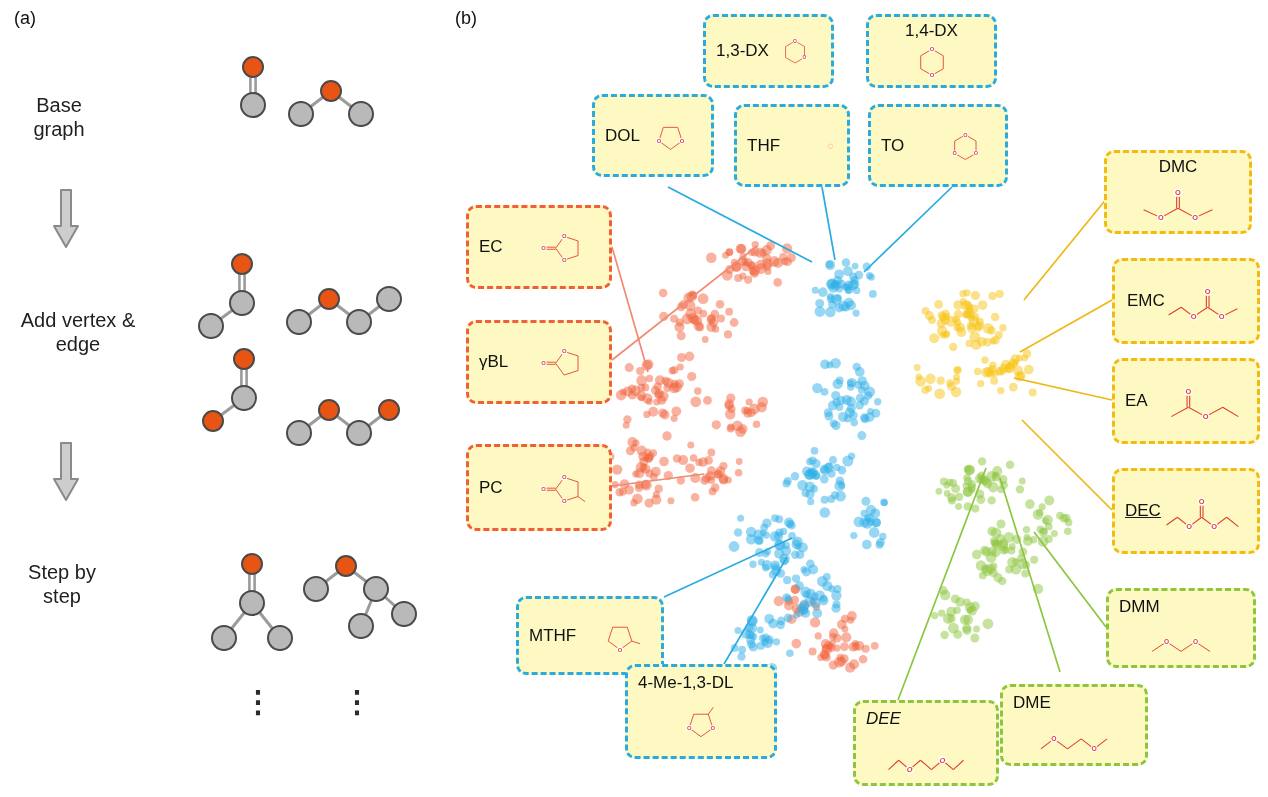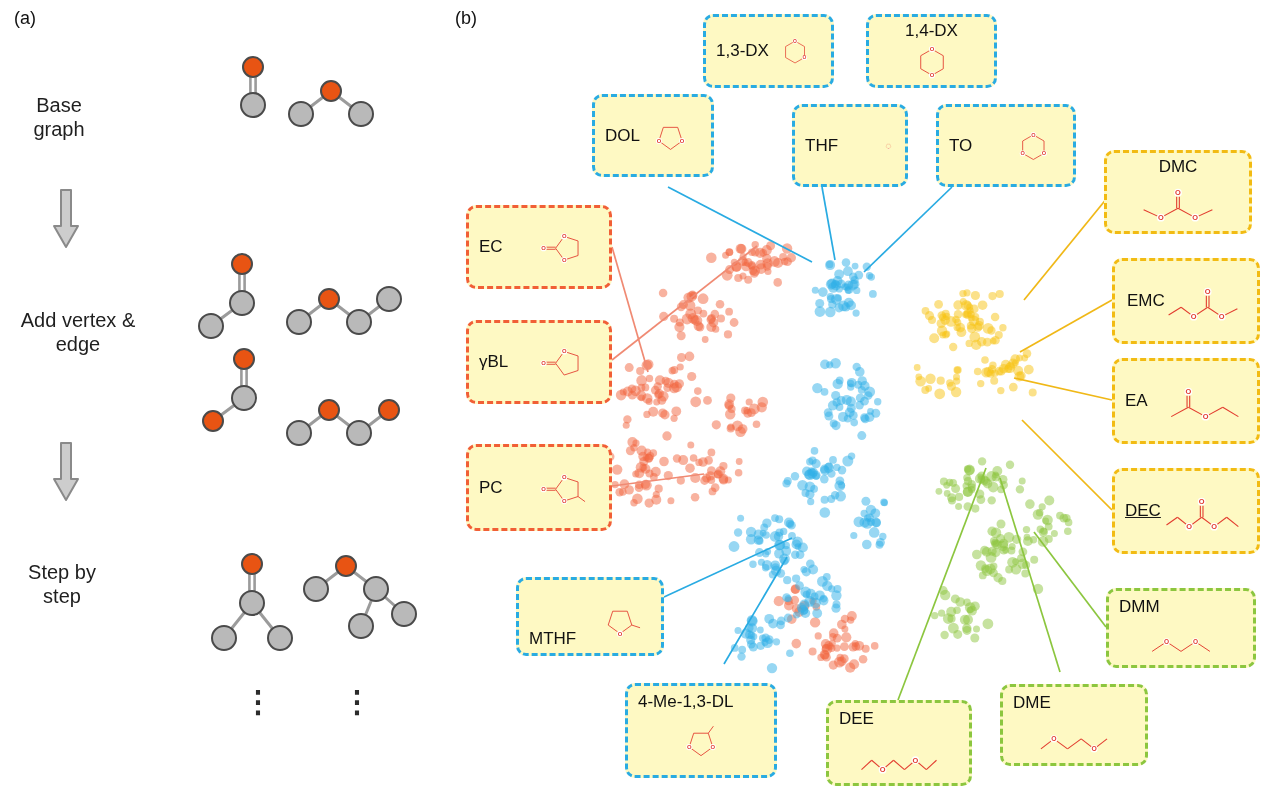--- a/index.html
+++ b/index.html
@@ -943,33 +943,33 @@
           <line x1="30.97886967409693" y1="40.18033988749895" x2="38.24429495415053" y2="17.819660112501055" stroke="#e23b2e" stroke-width="1.4"></line>
           <line x1="38.24429495415053" y1="17.819660112501055" x2="61.75570504584946" y2="17.819660112501047" stroke="#e23b2e" stroke-width="1.4"></line>
           <line x1="61.75570504584946" y1="17.819660112501047" x2="69.02113032590307" y2="40.180339887498945" stroke="#e23b2e" stroke-width="1.4"></line>
           <line x1="69.02113032590307" y1="40.180339887498945" x2="50" y2="54" stroke="#e23b2e" stroke-width="1.4"></line>
           <circle cx="30.97886967409693" cy="40.18033988749895" r="5" fill="#fff"></circle>
           <text x="30.97886967409693" y="43.380339887498955" text-anchor="middle" font-size="9.5" font-weight="600" fill="#e23b2e" font-family="&quot;Liberation Sans&quot;, sans-serif">O</text>
           <circle cx="69.02113032590307" cy="40.180339887498945" r="5" fill="#fff"></circle>
           <text x="69.02113032590307" y="43.38033988749895" text-anchor="middle" font-size="9.5" font-weight="600" fill="#e23b2e" font-family="&quot;Liberation Sans&quot;, sans-serif">O</text>
         </svg>
       </div>
-      <div class="mol-box" style="left: 792px; top: 104px; width: 116px; height: 83px; border-color: rgb(41, 171, 226); gap: 44px;">
+      <div class="mol-box" style="left: 734px; top: 104px; width: 116px; height: 83px; border-color: rgb(41, 171, 226); gap: 44px;">
         <span class="mol-label">THF</span>
         <svg viewBox="0 0 100 64" width="62" height="58">
           <line x1="50" y1="54" x2="30.97886967409693" y2="40.18033988749895" stroke="#e23b2e" stroke-width="1.4"></line>
           <line x1="30.97886967409693" y1="40.18033988749895" x2="38.24429495415053" y2="17.819660112501055" stroke="#e23b2e" stroke-width="1.4"></line>
           <line x1="38.24429495415053" y1="17.819660112501055" x2="61.75570504584946" y2="17.819660112501047" stroke="#e23b2e" stroke-width="1.4"></line>
           <line x1="61.75570504584946" y1="17.819660112501047" x2="69.02113032590307" y2="40.180339887498945" stroke="#e23b2e" stroke-width="1.4"></line>
           <line x1="69.02113032590307" y1="40.180339887498945" x2="50" y2="54" stroke="#e23b2e" stroke-width="1.4"></line>
           <circle cx="50" cy="54" r="5" fill="#fff"></circle>
           <text x="50" y="57.2" text-anchor="middle" font-size="9.5" font-weight="600" fill="#e23b2e" font-family="&quot;Liberation Sans&quot;, sans-serif">O</text>
         </svg>
       </div>
-      <div class="mol-box" style="left: 936px; top: 104px; width: 140px; height: 83px; border-color: rgb(41, 171, 226); gap: 32px;">
+      <div class="mol-box" style="left: 868px; top: 104px; width: 140px; height: 83px; border-color: rgb(41, 171, 226); gap: 32px;">
         <span class="mol-label">TO</span>
         <svg viewBox="0 0 100 64" width="62" height="58">
           <line x1="50" y1="13" x2="68.18653347947321" y2="23.5" stroke="#e23b2e" stroke-width="1.4"></line>
           <line x1="68.18653347947321" y1="23.5" x2="68.18653347947321" y2="44.5" stroke="#e23b2e" stroke-width="1.4"></line>
           <line x1="68.18653347947321" y1="44.5" x2="50" y2="55" stroke="#e23b2e" stroke-width="1.4"></line>
           <line x1="50" y1="55" x2="31.813466520526788" y2="44.5" stroke="#e23b2e" stroke-width="1.4"></line>
           <line x1="31.813466520526788" y1="44.5" x2="31.813466520526788" y2="23.5" stroke="#e23b2e" stroke-width="1.4"></line>
           <line x1="31.813466520526788" y1="23.5" x2="50" y2="13" stroke="#e23b2e" stroke-width="1.4"></line>
           <circle cx="50" cy="13" r="5" fill="#fff"></circle>
           <text x="50" y="16.2" text-anchor="middle" font-size="9.5" font-weight="600" fill="#e23b2e" font-family="&quot;Liberation Sans&quot;, sans-serif">O</text>
@@ -1025,34 +1025,34 @@
           <line x1="30" y1="35.7" x2="15" y2="35.7" stroke="#e23b2e" stroke-width="1.4"></line>
           <line x1="66.18033988749895" y1="45.75570504584947" x2="77.5065778087482" y2="53.984698577944094" stroke="#e23b2e" stroke-width="1.4"></line>
           <circle cx="10.5" cy="34" r="5" fill="#fff"></circle>
           <text x="10.5" y="37.2" text-anchor="middle" font-size="9.5" font-weight="600" fill="#e23b2e" font-family="&quot;Liberation Sans&quot;, sans-serif">O</text>
           <circle cx="43.81966011250105" cy="14.97886967409693" r="5" fill="#fff"></circle>
           <text x="43.81966011250105" y="18.17886967409693" text-anchor="middle" font-size="9.5" font-weight="600" fill="#e23b2e" font-family="&quot;Liberation Sans&quot;, sans-serif">O</text>
           <circle cx="43.819660112501055" cy="53.02113032590307" r="5" fill="#fff"></circle>
           <text x="43.819660112501055" y="56.221130325903076" text-anchor="middle" font-size="9.5" font-weight="600" fill="#e23b2e" font-family="&quot;Liberation Sans&quot;, sans-serif">O</text>
         </svg>
       </div>
-      <div class="mol-box" style="left: 516px; top: 577px; width: 148px; height: 79px; border-color: rgb(41, 171, 226); align-items: flex-end;">
+      <div class="mol-box" style="left: 516px; top: 596px; width: 148px; height: 79px; border-color: rgb(41, 171, 226);">
         <span class="mol-label">MTHF</span>
         <svg viewBox="0 0 100 64" width="62" height="58">
           <line x1="50" y1="54" x2="30.97886967409693" y2="40.18033988749895" stroke="#e23b2e" stroke-width="1.4"></line>
           <line x1="30.97886967409693" y1="40.18033988749895" x2="38.24429495415053" y2="17.819660112501055" stroke="#e23b2e" stroke-width="1.4"></line>
           <line x1="38.24429495415053" y1="17.819660112501055" x2="61.75570504584946" y2="17.819660112501047" stroke="#e23b2e" stroke-width="1.4"></line>
           <line x1="61.75570504584946" y1="17.819660112501047" x2="69.02113032590307" y2="40.180339887498945" stroke="#e23b2e" stroke-width="1.4"></line>
           <line x1="69.02113032590307" y1="40.180339887498945" x2="50" y2="54" stroke="#e23b2e" stroke-width="1.4"></line>
           <line x1="69.02113032590307" y1="40.180339887498945" x2="82.33592155403522" y2="44.506577808748204" stroke="#e23b2e" stroke-width="1.4"></line>
           <circle cx="50" cy="54" r="5" fill="#fff"></circle>
           <text x="50" y="57.2" text-anchor="middle" font-size="9.5" font-weight="600" fill="#e23b2e" font-family="&quot;Liberation Sans&quot;, sans-serif">O</text>
         </svg>
       </div>
-      <div class="mol-box stack" style="left: 625px; top: 664px; width: 152px; height: 95px; border-color: rgb(41, 171, 226); margin-top: 19px;">
+      <div class="mol-box stack" style="left: 625px; top: 664px; width: 152px; height: 95px; border-color: rgb(41, 171, 226);">
         <span class="mol-label">4-Me-1,3-DL</span>
         <svg viewBox="0 0 100 64" width="62" height="58">
           <line x1="50" y1="54" x2="30.97886967409693" y2="40.18033988749895" stroke="#e23b2e" stroke-width="1.4"></line>
           <line x1="30.97886967409693" y1="40.18033988749895" x2="38.24429495415053" y2="17.819660112501055" stroke="#e23b2e" stroke-width="1.4"></line>
           <line x1="38.24429495415053" y1="17.819660112501055" x2="61.75570504584946" y2="17.819660112501047" stroke="#e23b2e" stroke-width="1.4"></line>
           <line x1="61.75570504584946" y1="17.819660112501047" x2="69.02113032590307" y2="40.180339887498945" stroke="#e23b2e" stroke-width="1.4"></line>
           <line x1="69.02113032590307" y1="40.180339887498945" x2="50" y2="54" stroke="#e23b2e" stroke-width="1.4"></line>
           <line x1="61.75570504584946" y1="17.819660112501047" x2="69.98469857794407" y2="6.493422191251781" stroke="#e23b2e" stroke-width="1.4"></line>
           <circle cx="30.97886967409693" cy="40.18033988749895" r="5" fill="#fff"></circle>
           <text x="30.97886967409693" y="43.380339887498955" text-anchor="middle" font-size="9.5" font-weight="600" fill="#e23b2e" font-family="&quot;Liberation Sans&quot;, sans-serif">O</text>
@@ -1149,21 +1149,21 @@
           <line x1="22" y1="36" x2="41" y2="50" stroke="#e23b2e" stroke-width="1.4"></line>
           <line x1="41" y1="50" x2="60" y2="36" stroke="#e23b2e" stroke-width="1.4"></line>
           <line x1="60" y1="36" x2="78" y2="50" stroke="#e23b2e" stroke-width="1.4"></line>
           <line x1="78" y1="50" x2="96" y2="36" stroke="#e23b2e" stroke-width="1.4"></line>
           <circle cx="22" cy="36" r="5" fill="#fff"></circle>
           <text x="22" y="39.2" text-anchor="middle" font-size="9.5" font-weight="600" fill="#e23b2e" font-family="&quot;Liberation Sans&quot;, sans-serif">O</text>
           <circle cx="78" cy="50" r="5" fill="#fff"></circle>
           <text x="78" y="53.2" text-anchor="middle" font-size="9.5" font-weight="600" fill="#e23b2e" font-family="&quot;Liberation Sans&quot;, sans-serif">O</text>
         </svg>
       </div>
-      <div class="mol-box stack" style="left: 826px; top: 700px; width: 146px; height: 86px; border-color: rgb(140, 198, 63);">
+      <div class="mol-box stack" style="left: 853px; top: 700px; width: 146px; height: 86px; border-color: rgb(140, 198, 63); font-style: italic;">
         <span class="mol-label">DEE</span>
         <svg viewBox="0 0 100 64" width="86" height="50">
           <line x1="2" y1="52" x2="15" y2="40" stroke="#e23b2e" stroke-width="1.4"></line>
           <line x1="15" y1="40" x2="29" y2="52" stroke="#e23b2e" stroke-width="1.4"></line>
           <line x1="29" y1="52" x2="43" y2="40" stroke="#e23b2e" stroke-width="1.4"></line>
           <line x1="43" y1="40" x2="57" y2="52" stroke="#e23b2e" stroke-width="1.4"></line>
           <line x1="57" y1="52" x2="71" y2="40" stroke="#e23b2e" stroke-width="1.4"></line>
           <line x1="71" y1="40" x2="85" y2="52" stroke="#e23b2e" stroke-width="1.4"></line>
           <line x1="85" y1="52" x2="98" y2="40" stroke="#e23b2e" stroke-width="1.4"></line>
           <circle cx="29" cy="52" r="5" fill="#fff"></circle>

